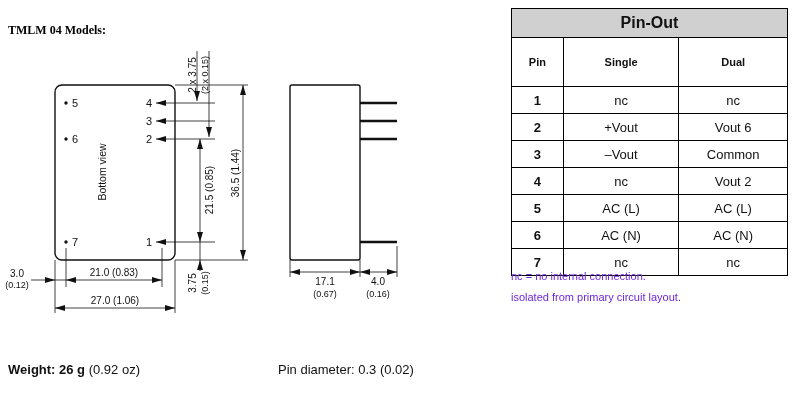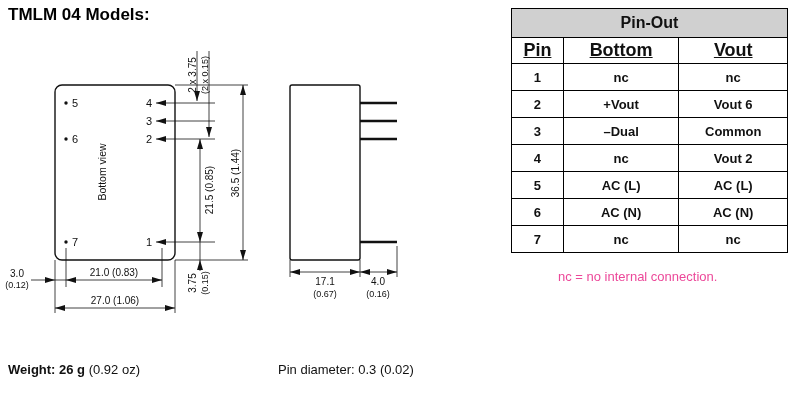--- a/index.html
+++ b/index.html
@@ -1,32 +1,32 @@
 <!DOCTYPE html>
 <html><head>
 <meta charset="utf-8">
 <style>
   html,body{margin:0;padding:0;background:#fff;}
   .page{position:relative;width:799px;height:400px;background:#ffffff;overflow:hidden;
         font-family:"Liberation Sans",sans-serif;color:#111;}
-  .doc-title{position:absolute;left:8px;top:5px;font-size:17px;font-weight:bold;color:#000;}
+  .doc-title{position:absolute;left:8px;top:23px;font-size:12px;font-weight:bold;color:#000;font-family:Liberation Serif, serif;}
   .drawing{position:absolute;left:0;top:25px;}
   .drawing text{font-family:"Liberation Sans",sans-serif;fill:#111;}
   .dimt{font-size:10px;}
   .dimt-s{font-size:9px;}
   .pint{font-size:11px;}
   .bv{font-size:10.5px;}
   .pinout{position:absolute;left:511px;top:8px;width:277px;}
   .pinout table{border-collapse:collapse;width:100%;border:1.5px solid #000;}
-  .pinout th,.pinout td{border:1px solid #000;text-align:center;font-weight:bold;}
+  .pinout th,.pinout td{border:1px solid #000;text-align:center;}
   .pinout .tbl-title{font-size:16px;font-weight:bold;background:#d0d0d0;padding:5px 20px;}
-  .pinout thead .colhead{font-size:18px;font-weight:bold;padding:2px 4px;text-decoration:underline;}
+  .pinout thead .colhead{font-size:11px;font-weight:bold;padding:18px 4px;}
   .pinout td{font-size:13px;padding:5.5px 4px;}
   .pinout td.b{font-weight:bold;}
-  .notes{position:absolute;left:511px;top:266px;font-size:13px;line-height:21px;color:#ec4899;margin-left:47px;}
+  .notes{position:absolute;left:511px;top:266px;font-size:11px;line-height:21px;color:#6d28d9;}
   .footer-item{position:absolute;top:362px;font-size:13px;color:#111;}
   .fw{left:8px;}
   .fp{left:278px;}
   .b{font-weight:bold;}
   .c-pin{width:52px;}.c-single{width:116px;}.c-dual{width:109px;}
 </style>
 </head>
 <body>
 
 <div class="page">
@@ -124,38 +124,38 @@
           <col class="c-pin">
           <col class="c-single">
           <col class="c-dual">
         </colgroup>
       <thead>
         <tr>
           <th colspan="3" class="tbl-title">Pin-Out</th>
         </tr>
         <tr>
           <th class="colhead">Pin</th>
-          <th class="colhead">Bottom</th>
-          <th class="colhead">Vout</th>
+          <th class="colhead">Single</th>
+          <th class="colhead">Dual</th>
         </tr>
       </thead>
       <tbody>
         <tr>
           <td class="b">1</td>
           <td>nc</td>
           <td>nc</td>
         </tr>
         <tr>
           <td class="b">2</td>
           <td>+Vout</td>
           <td>Vout 6</td>
         </tr>
         <tr>
           <td class="b">3</td>
-          <td>–Dual</td>
+          <td>–Vout</td>
           <td>Common</td>
         </tr>
         <tr>
           <td class="b">4</td>
           <td>nc</td>
           <td>Vout 2</td>
         </tr>
         <tr>
           <td class="b">5</td>
           <td>AC (L)</td>
@@ -170,20 +170,21 @@
           <td class="b">7</td>
           <td>nc</td>
           <td>nc</td>
         </tr>
       </tbody>
     </table>
   </div>
 
   <div class="notes">
     <div>nc = no internal connection.</div>
+    <div>isolated from primary circuit layout.</div>
   </div>
 
   <div class="footer-item fw">
     <span class="b">Weight:</span>
     <span class="b">26 g</span>
     <span>(0.92 oz)</span>
   </div>
 
   <div class="footer-item fp">Pin diameter: 0.3 (0.02)</div>
 

